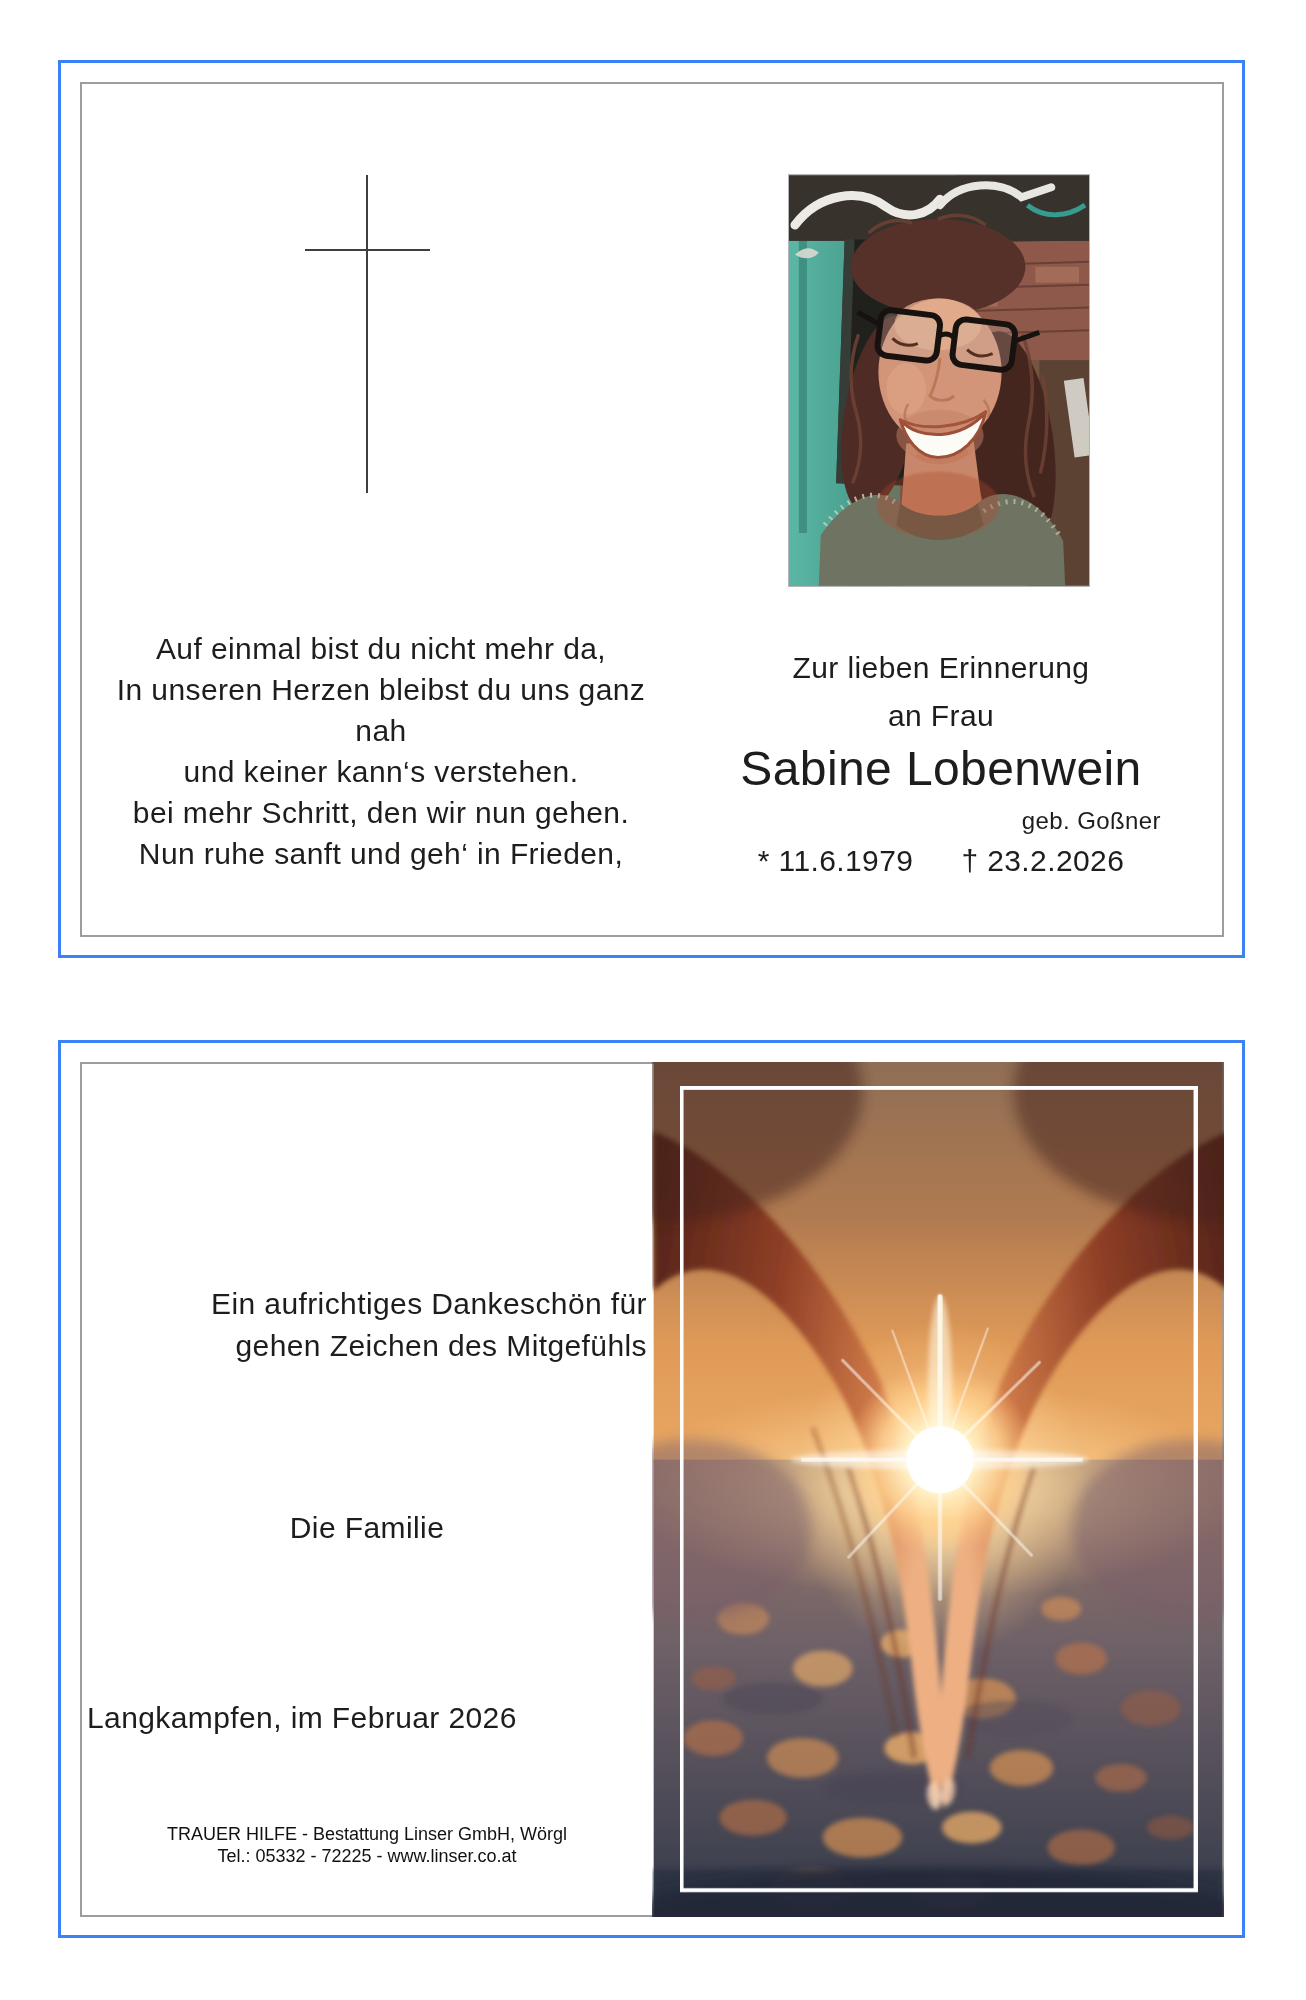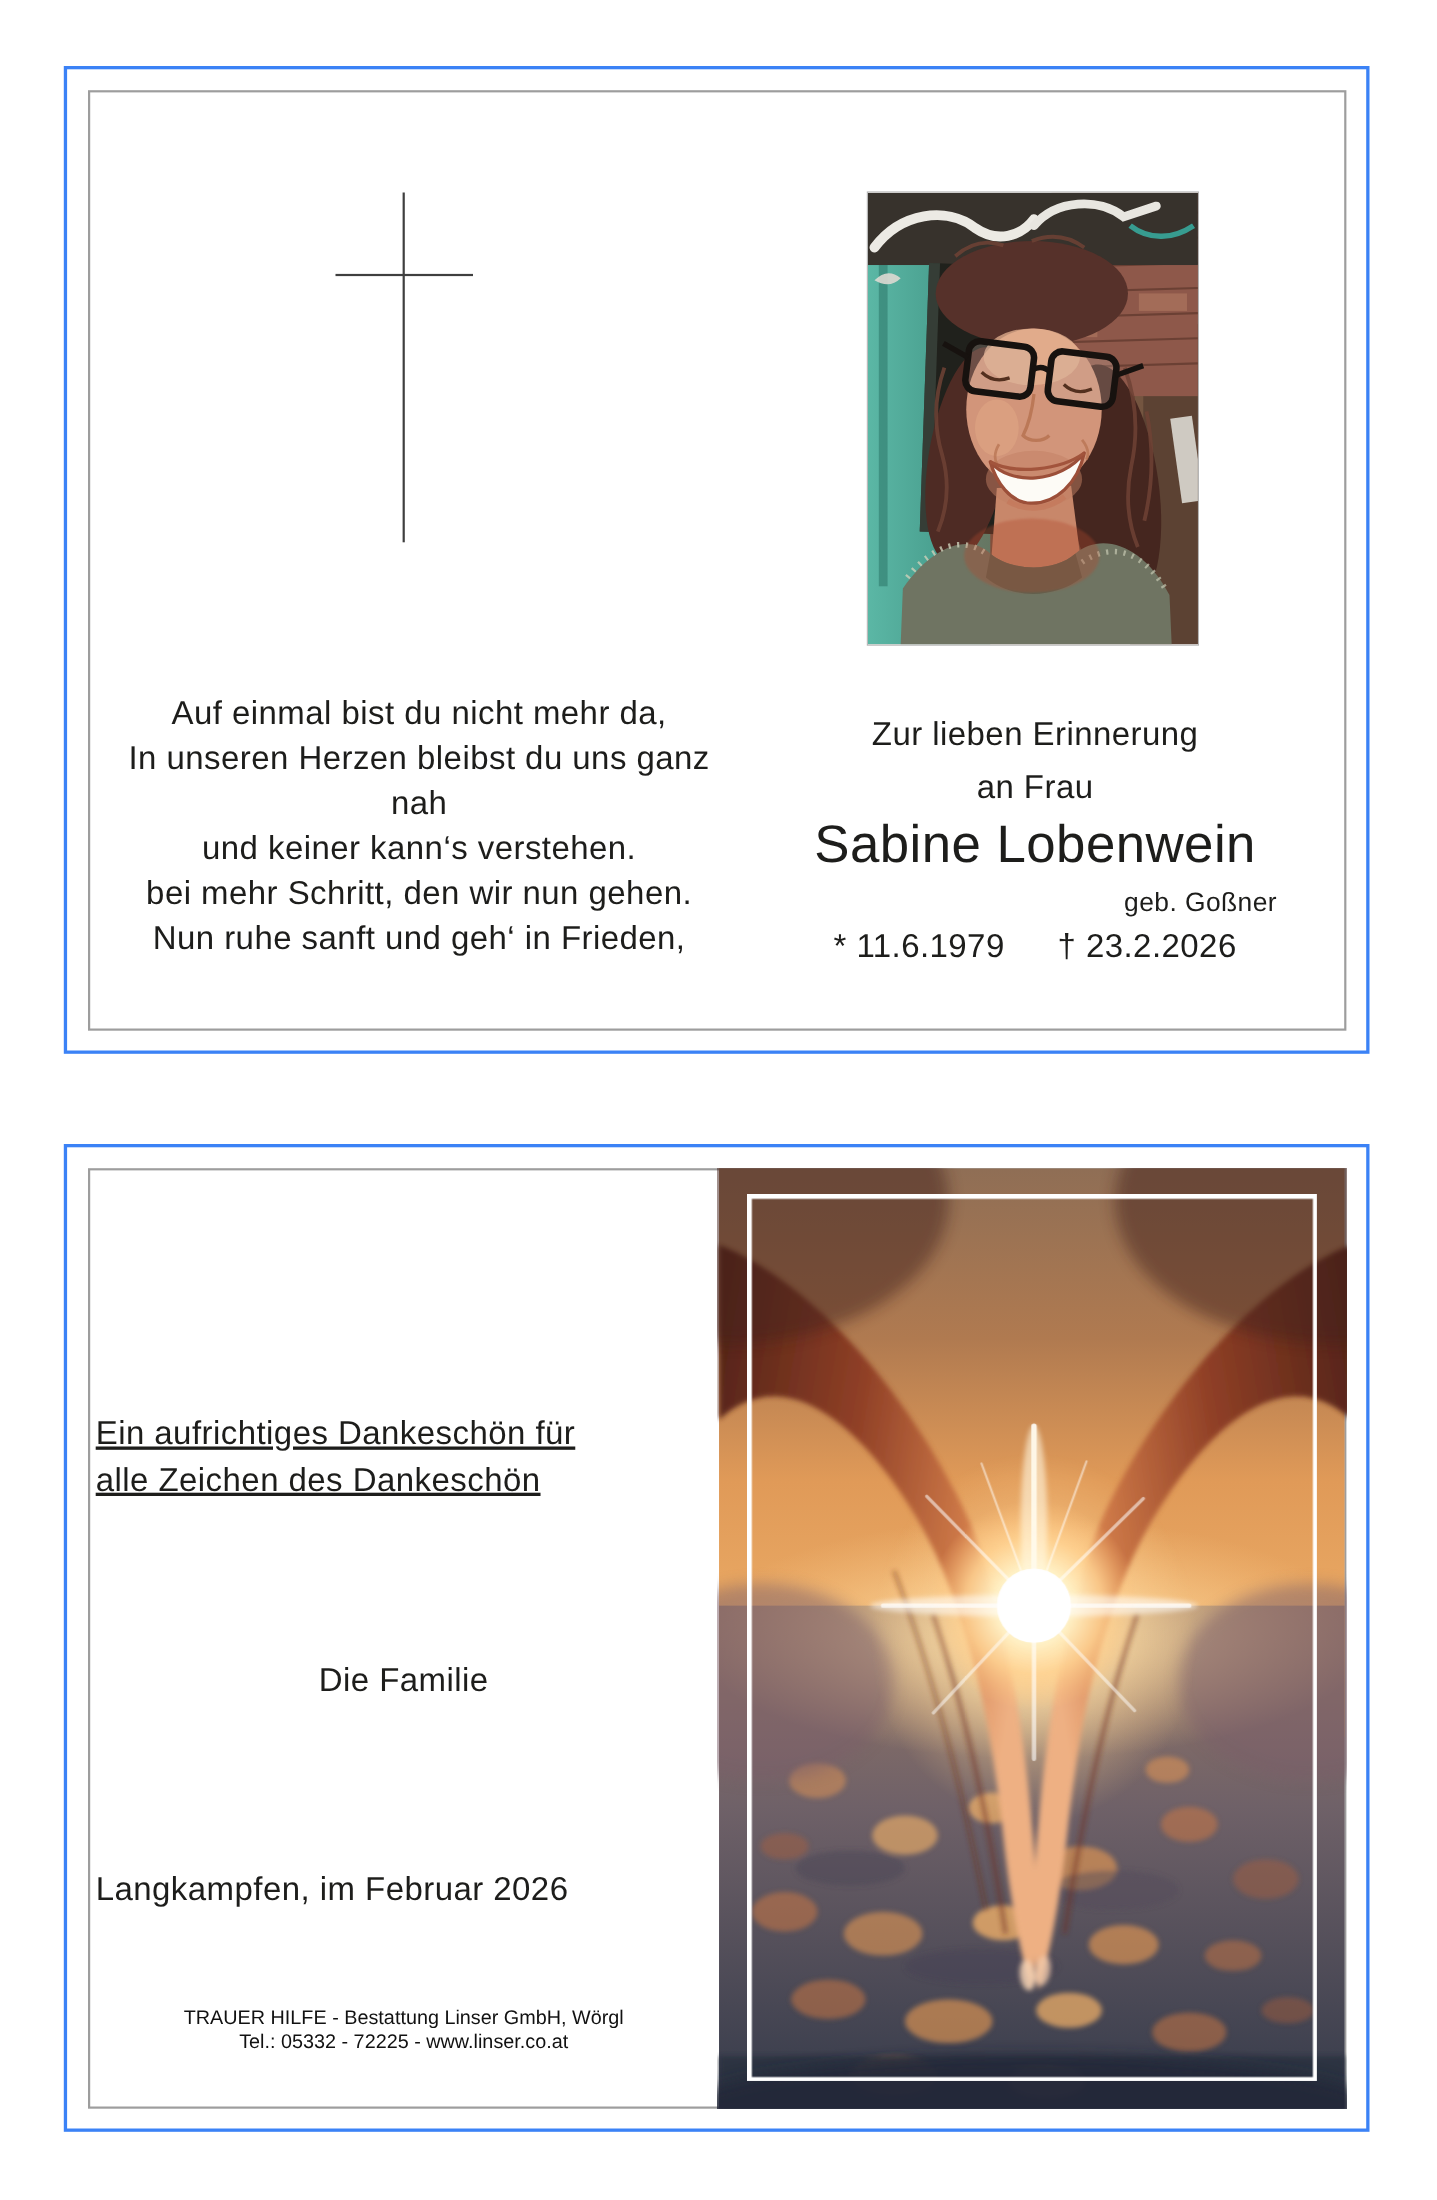--- a/index.html
+++ b/index.html
@@ -16,22 +16,22 @@
   .poem{position:absolute;left:40px;top:565px;width:560px;text-align:center;
         font-size:30px;line-height:41px;letter-spacing:.4px;}
   .memorial{position:absolute;left:660px;top:585px;width:440px;text-align:center;letter-spacing:.4px;}
   .mem-l1,.mem-l2{font-size:30px;line-height:40px;}
   .mem-l2{margin-top:8px;}
   .mem-name{font-size:48px;line-height:58px;margin-top:4px;}
   .mem-geb{font-size:24px;line-height:34px;margin-top:6px;text-align:right;}
   .mem-dates{font-size:30px;line-height:38px;margin-top:4px;display:flex;justify-content:center;gap:48px;text-align:right;}
   .back-img{position:absolute;left:591px;top:19px;width:572px;height:855px;}
   .back-img svg{display:block;width:100%;height:100%;}
-  .thanks{position:absolute;left:26px;top:240px;width:560px;text-align:left;
-          font-size:30px;line-height:42px;letter-spacing:.4px;text-decoration:underline;}
+  .thanks{position:absolute;left:26px;top:240px;width:560px;text-align:right;
+          font-size:30px;line-height:42px;letter-spacing:.4px;}
   .family{position:absolute;left:26px;top:465px;width:560px;text-align:center;
           font-size:30px;line-height:40px;letter-spacing:.4px;}
   .place-date{position:absolute;left:26px;top:655px;width:560px;text-align:left;
           font-size:30px;line-height:40px;letter-spacing:.4px;}
   .fineprint{position:absolute;left:26px;top:780px;width:560px;text-align:center;
           font-size:18px;line-height:22px;color:#111;}
 </style>
 </head>
 <body>
 
@@ -246,21 +246,21 @@
         <ellipse cx="10" cy="30" rx="200" ry="130" fill="#45201a" opacity=".5" filter="url(#b6)"></ellipse>
         <ellipse cx="562" cy="30" rx="200" ry="130" fill="#45201a" opacity=".5" filter="url(#b6)"></ellipse>
         <rect y="812" width="572" height="48" fill="#2a3040" opacity=".85" filter="url(#b2)"></rect>
         <ellipse cx="286" cy="862" rx="320" ry="50" fill="#222837" opacity=".8" filter="url(#b6)"></ellipse>
         <rect x="28" y="26" width="517" height="807" fill="none" stroke="#ffffff" stroke-width="4"></rect>
       </svg>
     </div>
 
     <div class="thanks">
       <div>Ein aufrichtiges Dankeschön für</div>
-      <div>alle Zeichen des Dankeschön</div>
+      <div>gehen Zeichen des Mitgefühls</div>
     </div>
 
     <div class="family">Die Familie</div>
 
     <div class="place-date">Langkampfen, im Februar 2026</div>
 
     <div class="fineprint">
       <div>TRAUER HILFE - Bestattung Linser GmbH, Wörgl</div>
       <div>Tel.: 05332 - 72225 - www.linser.co.at</div>
     </div>

